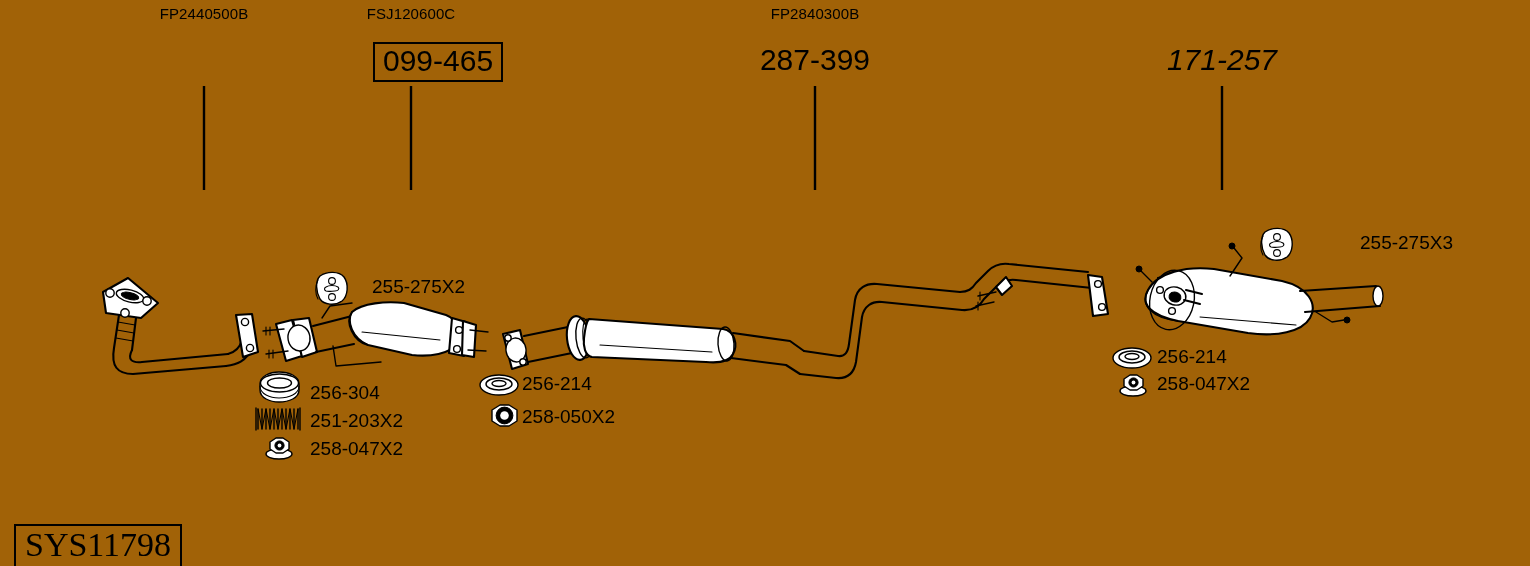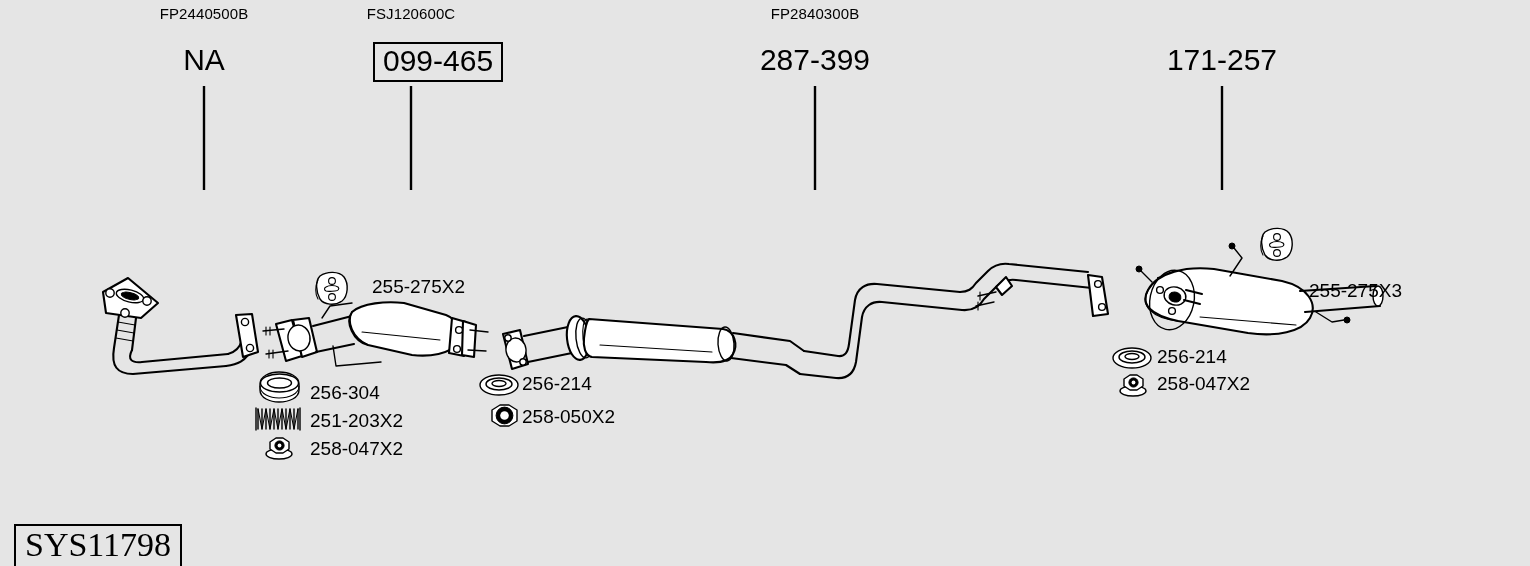--- a/index.html
+++ b/index.html
@@ -9,21 +9,21 @@
     background: #ffffff;
   }
   body {
     font-family: "Liberation Sans", sans-serif;
     color: #000000;
   }
   #page {
     position: relative;
     width: 1530px;
     height: 566px;
-    background: #e5e5e5;
+    background: #a16207;
     overflow: hidden;
   }
   #diagram-svg {
     position: absolute;
     left: 0;
     top: 0;
     width: 1530px;
     height: 566px;
   }
   .part-no {
@@ -297,33 +297,32 @@
     <g transform="translate(1120,373)">
       <ellipse class="fillwt" cx="13" cy="18" rx="13" ry="5"></ellipse>
       <path class="fillwt" d="M4 6 L10 2 L17 2 L23 6 L23 13 L17 17 L10 17 L4 13 Z"></path>
       <circle class="fillk" cx="13.5" cy="9.5" r="4.6"></circle>
       <circle style="fill:#fff;stroke:none" cx="13.5" cy="9.5" r="1.9"></circle>
     </g>
 
   </svg>
 
   <div class="part-no" style="left:84px; top:5px; width:240px;">FP2440500B</div>
-  <div class="part-code" style="left:84px; top:43px; width:240px;">NA</div>
 
   <div class="part-no" style="left:291px; top:5px; width:240px;">FSJ120600C</div>
   <div class="part-code boxed" style="left:341px; top:42px;margin-left:32px;">099-465</div>
 
   <div class="part-no" style="left:695px; top:5px; width:240px;">FP2840300B</div>
   <div class="part-code" style="left:695px; top:43px; width:240px;">287-399</div>
 
-  <div class="part-code" style="left:1102px; top:43px; width:240px;">171-257</div>
+  <div class="part-code" style="left:1102px; top:43px; width:240px;font-style:italic;">171-257</div>
 
   <div class="hw-label" style="left:372px; top:276px;">255-275X2</div>
 
-  <div class="hw-label" style="left:1309px; top:232px;margin-top:48px;">255-275X3</div>
+  <div class="hw-label" style="left:1360px; top:232px;">255-275X3</div>
 
   <div class="hw-label" style="left:310px; top:382px;">256-304</div>
 
   <div class="hw-label" style="left:310px; top:410px;">251-203X2</div>
 
   <div class="hw-label" style="left:310px; top:438px;">258-047X2</div>
 
   <div class="hw-label" style="left:522px; top:373px;">256-214</div>
 
   <div class="hw-label" style="left:522px; top:406px;">258-050X2</div>

